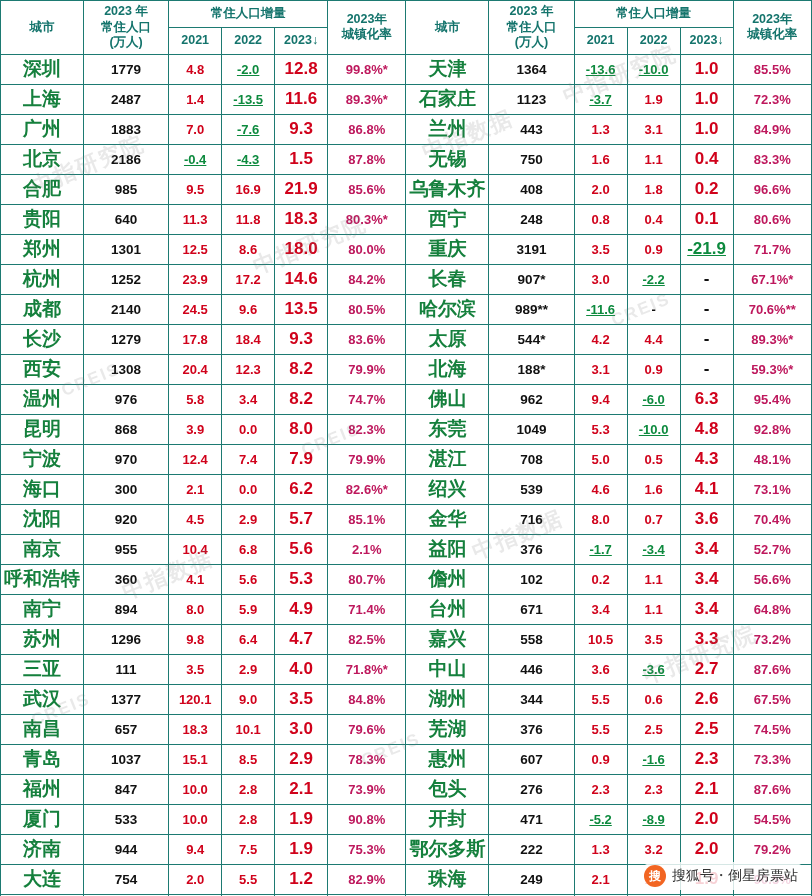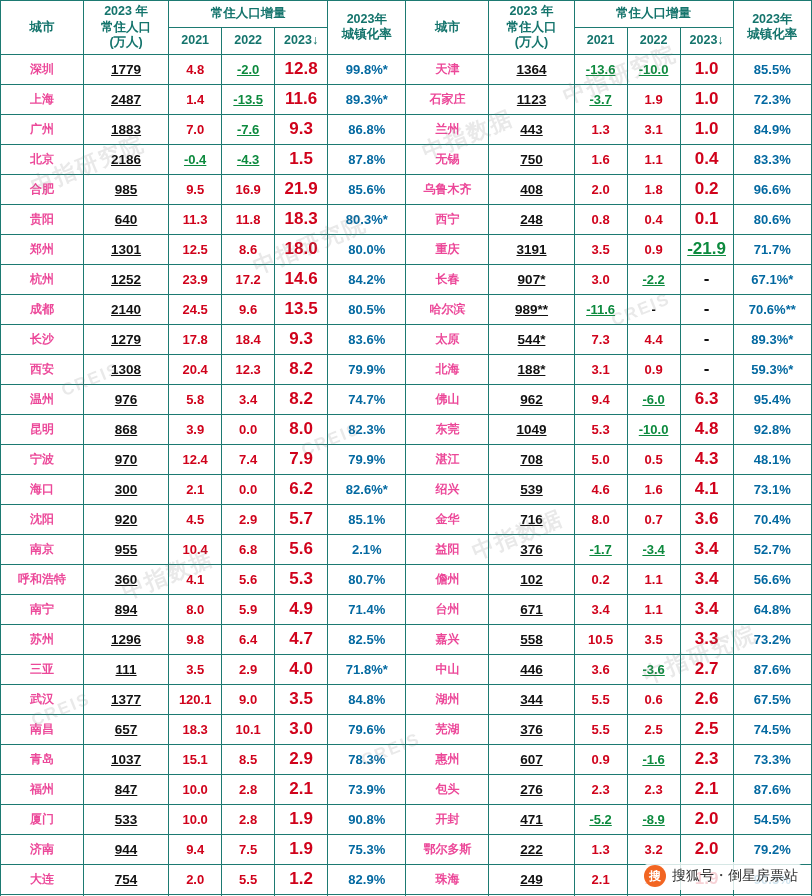--- a/index.html
+++ b/index.html
@@ -28,32 +28,31 @@
   thead th{
     background:#ffffff;
     color:#14746c;
     font-weight:bold;
     font-size:12.5px;
     line-height:1.25;
     height:auto;
     padding:3px 1px;
   }
   .city{
-    color:#ec4899;
+    color:#15803d;
     font-weight:bold;
-    font-size:12px;
+    font-size:19px;
   }
   .pop{
     color:#111111;
     font-weight:bold;
     font-size:13.5px;
-    text-decoration:underline;
   }
   .urb{
-    color:#0369a1;
+    color:#be185d;
     font-weight:bold;
     font-size:13px;
   }
   .g{
     color:#d0021b;
     font-weight:bold;
     font-size:13px;
   }
   .g.neg{ color:#0d8a3e;text-decoration:underline; }
   .g.dash{ color:#111111; }
@@ -276,21 +275,21 @@
       </tr>
       <tr>
         <td class="city">长沙</td>
         <td class="pop">1279</td>
         <td class="g">17.8</td>
         <td class="g">18.4</td>
         <td class="g g2023">9.3</td>
         <td class="urb">83.6%</td>
         <td class="city">太原</td>
         <td class="pop">544*</td>
-        <td class="g">7.3</td>
+        <td class="g">4.2</td>
         <td class="g">4.4</td>
         <td class="g dash g2023">-</td>
         <td class="urb">89.3%*</td>
       </tr>
       <tr>
         <td class="city">西安</td>
         <td class="pop">1308</td>
         <td class="g">20.4</td>
         <td class="g">12.3</td>
         <td class="g g2023">8.2</td>

